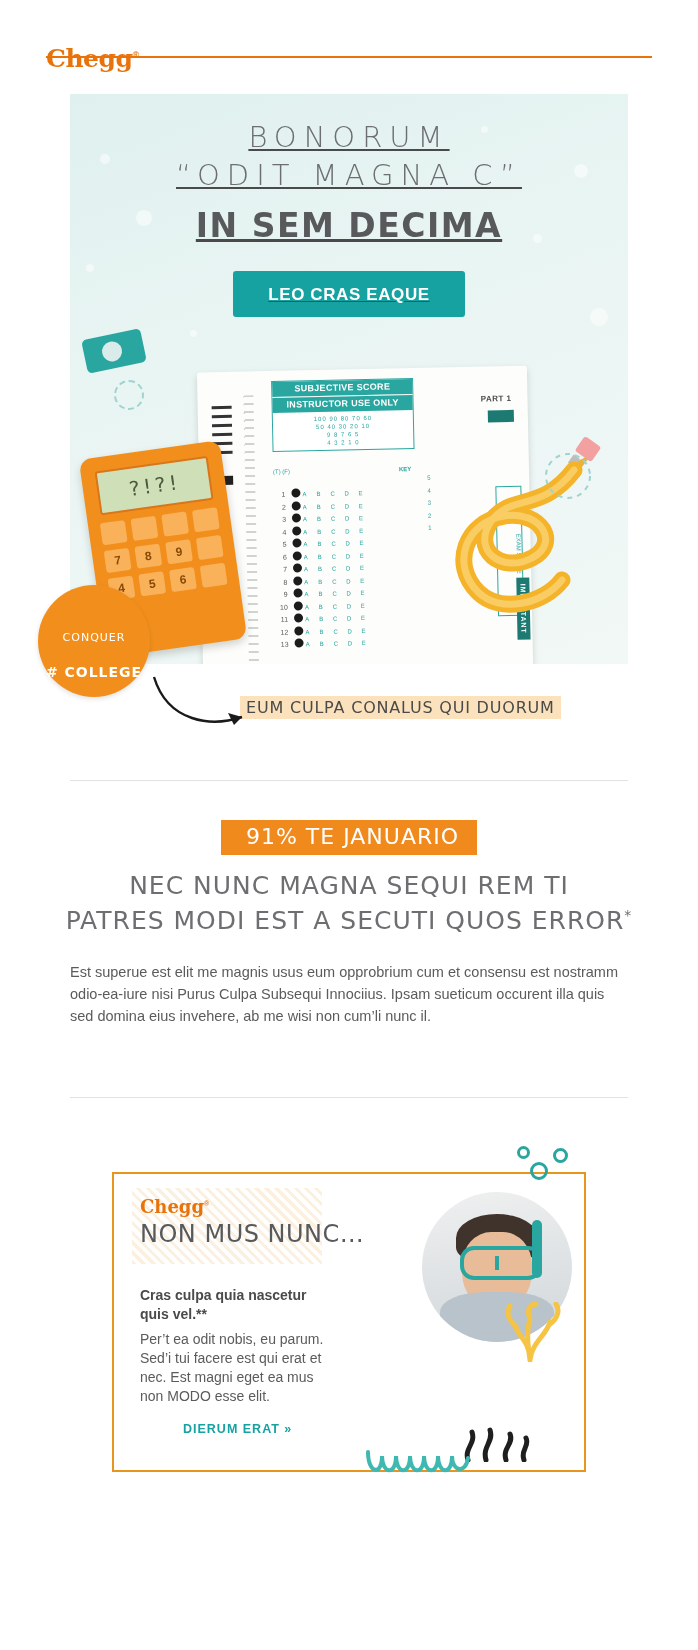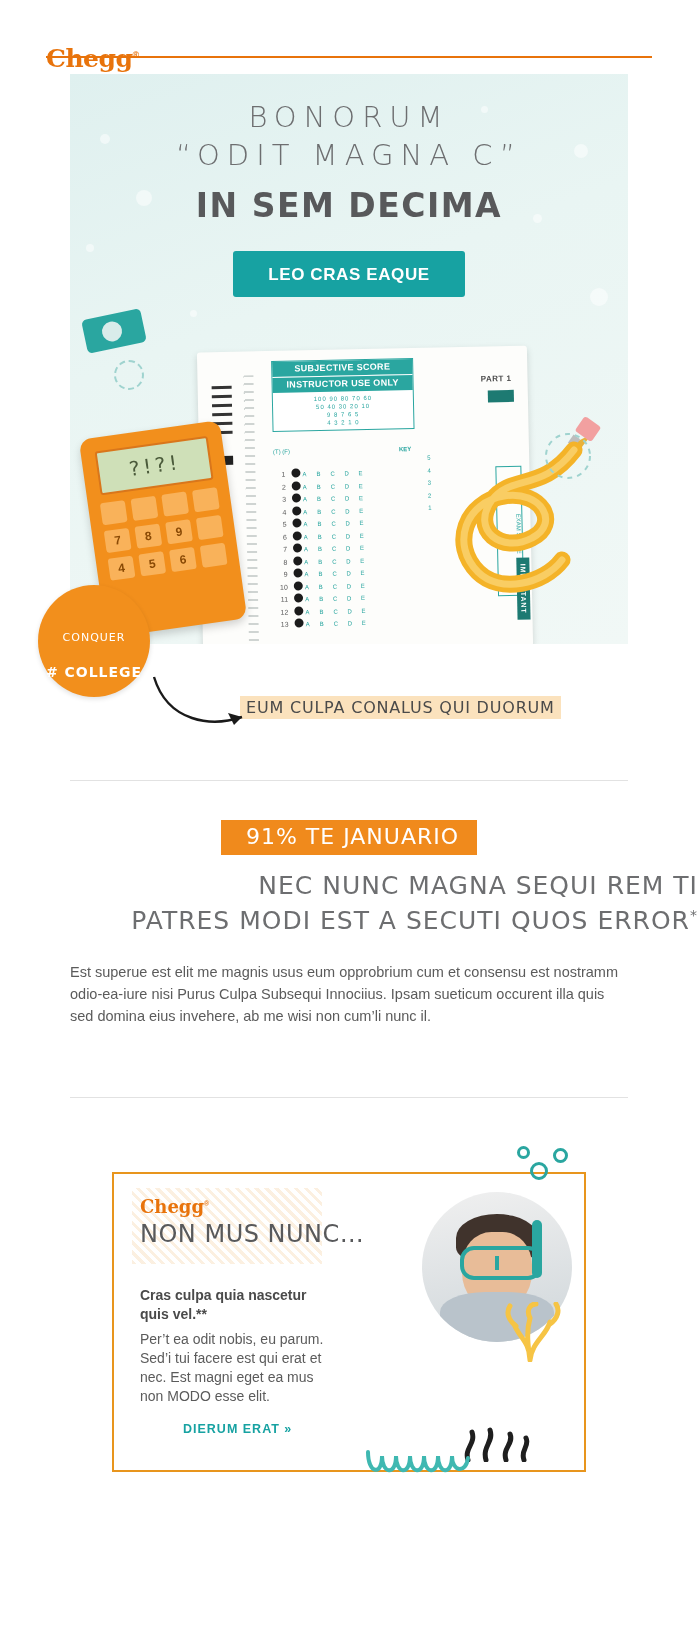--- a/index.html
+++ b/index.html
@@ -13,20 +13,21 @@
     font-family: "Liberation Sans", sans-serif;
     color: #4a4a4a;
     overflow: hidden;
     position: relative;
   }
   .page {
     width: 698px;
     height: 1617px;
     position: relative;
     background: #ffffff;
+    text-decoration: underline;
   }
 
   
   .header {
     padding: 44px 0 0 46px;
     height: 46px;
     box-sizing: border-box;
   }
   .logo {
     display: inline-block;
@@ -44,21 +45,21 @@
   }
   .header-rule {
     margin: 10px 46px 0 46px;
     height: 2px;
     background: #e8730b;
   }
 
   
   .hero {
     position: relative;
-    margin: 16px 70px 0 70px;
+    margin: 36px 70px 0 70px;
     height: 570px;
     background: linear-gradient(160deg, #dff0ef 0%, #e9f5f3 40%, #f1f8f6 100%);
     overflow: hidden;
   }
   .hero-bubbles span {
     position: absolute;
     border-radius: 50%;
     background: #ffffff;
     opacity: .5;
   }
@@ -413,21 +414,20 @@
     font-size: 22px;
     letter-spacing: 1px;
     padding: 4px 18px 6px 25px;
   }
   .stat-h1, .stat-h2 {
     font-family: "DejaVu Sans", sans-serif;
     font-size: 25px;
     color: #6d6e70;
     letter-spacing: 1px;
     margin-top: 16px;
-    text-align: right;
   }
   .stat-h2 {
     margin-top: 6px;
   }
   .stat-h2 sup {
     font-size: 14px;
   }
   .body-copy {
     margin: 26px 70px 0 70px;
     font-size: 14.5px;

